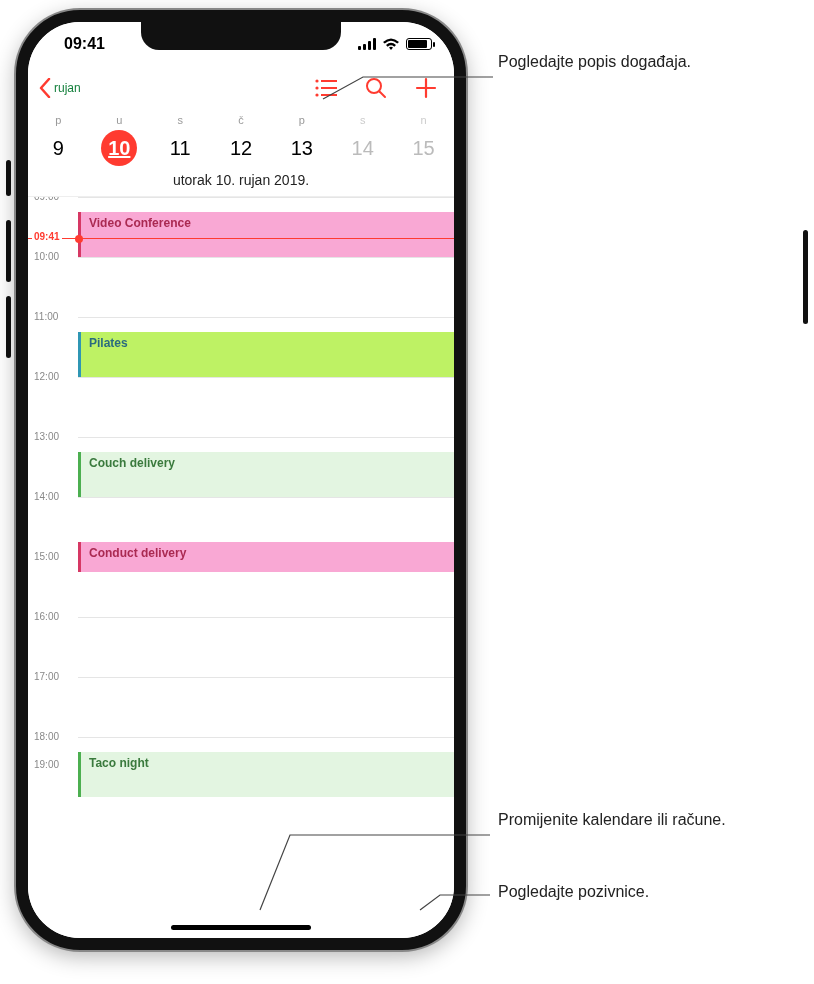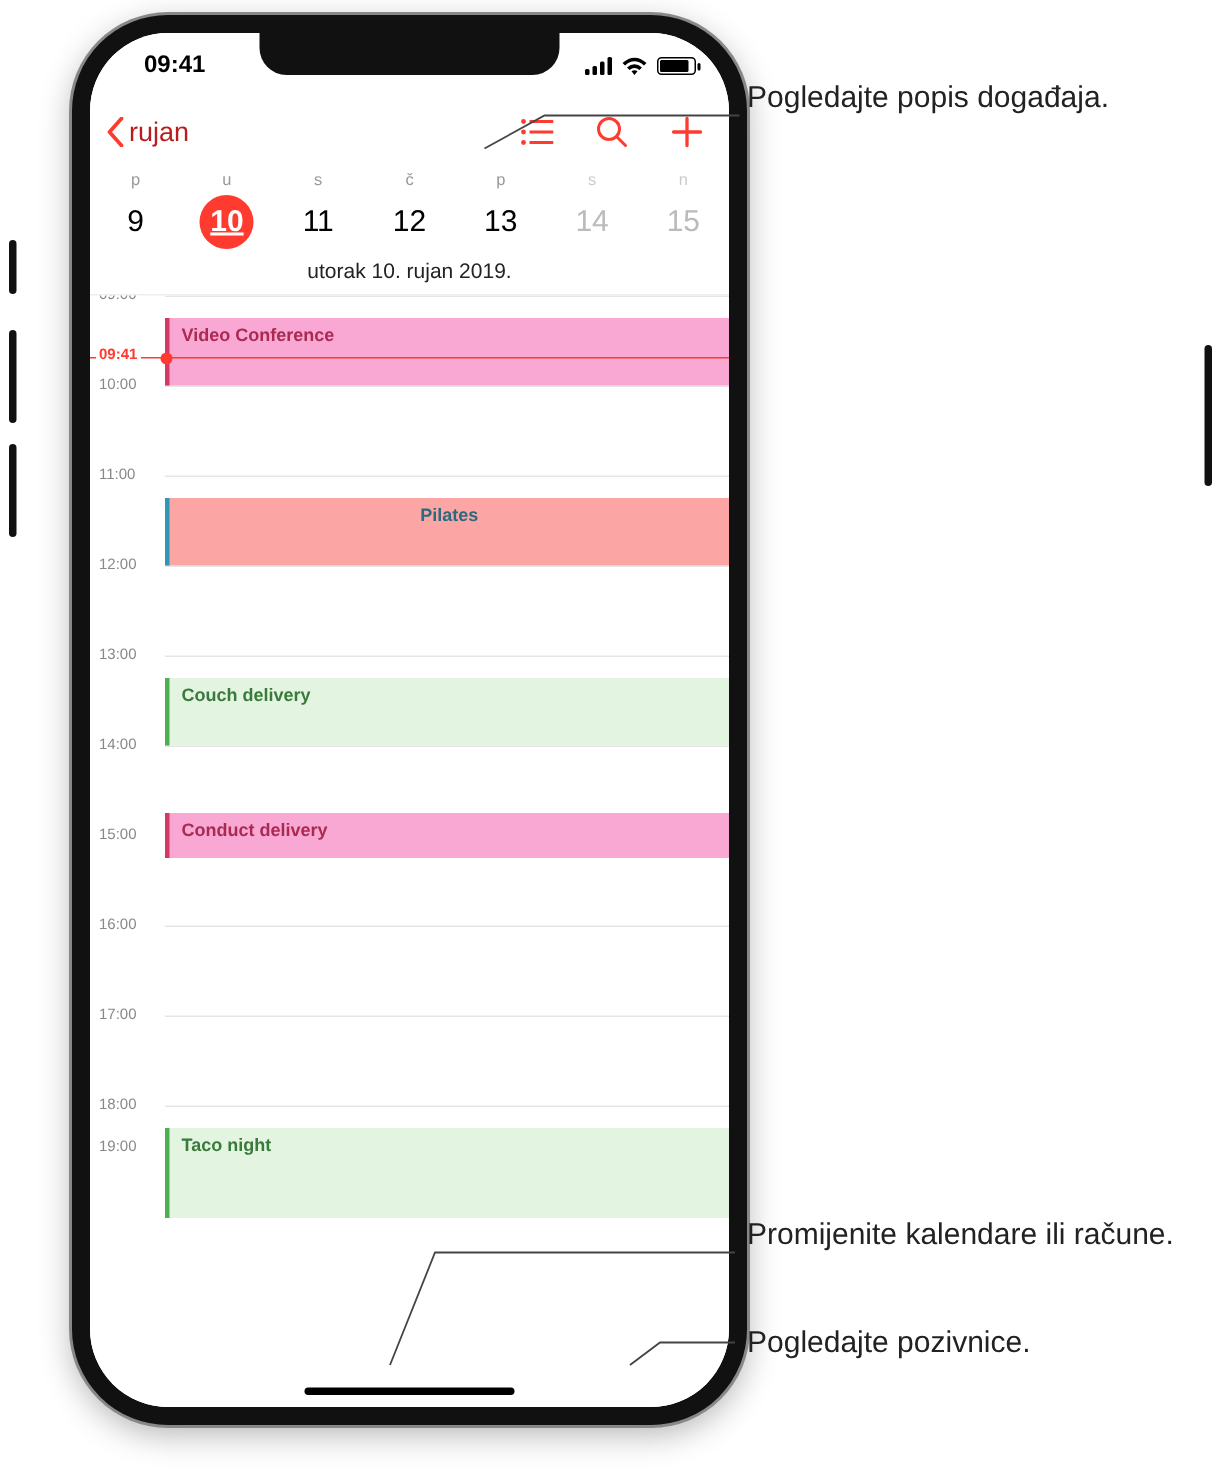--- a/index.html
+++ b/index.html
@@ -15,21 +15,20 @@
     position: absolute;
     left: 16px;
     top: 10px;
     width: 450px;
     height: 940px;
     border: 12px solid #111;
     border-radius: 64px;
     background: #fff;
     box-shadow: 0 0 0 2px #888, 0 6px 22px rgba(0,0,0,0.3);
     overflow: hidden;
-    margin-left: 32px;
   }
   .side-btn { position:absolute; background:#111; border-radius:3px; }
   .btn-left1 { left:6px; top:160px; width:5px; height:36px; }
   .btn-left2 { left:6px; top:220px; width:5px; height:62px; }
   .btn-left3 { left:6px; top:296px; width:5px; height:62px; }
   .btn-right { right:6px; top:230px; width:5px; height:94px; }
 
   .notch {
     position:absolute;
     top:0; left:50%; transform:translateX(-50%);
@@ -67,21 +66,21 @@
   .batt::after { content:""; position:absolute; right:-4px; top:3px; width:2.5px; height:5px; background:#000; border-radius:1px;}
   .batt-fill{ position:absolute; left:1px; top:1px; bottom:1px; width:80%; background:#000; border-radius:1px;}
 
   .nav-bar {
     height:44px;
     display:flex;
     align-items:center;
     justify-content:space-between;
     padding:0 10px;
   }
-  .nav-back { display:flex; align-items:center; color:#b91c1c; font-size:18px; gap:2px; cursor:pointer;justify-content:space-between;}
+  .nav-back { display:flex; align-items:center; color:#15803d; font-size:12px; gap:2px; cursor:pointer;justify-content:space-between;}
   .nav-back svg { width:14px; height:20px; }
   .nav-actions { display:flex; gap:26px; align-items:center; padding-right:6px;}
   .nav-actions .icon-btn { color:#ff3b30; cursor:pointer; width:24px; height:24px; display:flex; align-items:center; justify-content:center;}
 
   .week-row {
     display:flex;
     padding: 4px 0 0 0;
   }
   .day-col { flex:1; text-align:center; }
   .dow { font-size:11px; color:#999; }
@@ -100,21 +99,21 @@
     position:absolute;
     left:50px; right:0;
     border-left:3px solid;
     padding:4px 8px;
     font-size:12px;
     font-weight:600;
     overflow:hidden;
     cursor:pointer;
   }
   .ev-pink { background:#f9a8d4; border-color:#d63864; color:#aa2a52;}
-  .ev-blue { background:#fca5a5; border-color:#2f96b4; color:#2a6b7f;text-align:center;}
+  .ev-blue { background:#bef264; border-color:#2f96b4; color:#2a6b7f;}
   .ev-green { background:#e3f5e1; border-color:#4caf50; color:#3a7a3d;}
 
   .now-line { position:absolute; left:0; right:0; height:0; border-top:1.5px solid #ff3b30; z-index:5;}
   .now-line::before { content:""; position:absolute; left:47px; top:-4px; width:8px; height:8px; background:#ff3b30; border-radius:50%;}
   .now-label { position:absolute; left:4px; top:-8px; font-size:10px; color:#ff3b30; font-weight:600; background:#fff; padding:0 2px;}
 
   .bottom-bar {
     height:46px;
     border-top:1px solid #d5d5d5;
     background:#f8f8f8cc;
@@ -127,21 +126,21 @@
   }
   .bottom-bar span { cursor:pointer; }
   .home-ind {
     position:absolute;
     bottom:8px; left:50%; transform:translateX(-50%);
     width:140px; height:5px;
     background:#000; border-radius:3px;
   }
 
   
-  .callout { position:absolute; font-size:20px; color:#222; line-height:1.3; }
+  .callout { position:absolute; font-size:16px; color:#222; line-height:1.3; }
   svg.lead { position:absolute; overflow:visible; }
 </style>
 </head>
 <body>
 
 <div class="side-btn btn-left1"></div>
 <div class="side-btn btn-left2"></div>
 <div class="side-btn btn-left3"></div>
 <div class="side-btn btn-right"></div>
 
@@ -243,21 +242,21 @@
           <div class="hour-row" style="top: 540px; position: absolute; left: 50px; right: 0px;">
             <div class="hour-label" style="left: -46px;">18:00</div>
           </div>
           <div class="hour-row" style="top: 568px; position: absolute; left: 50px; right: 0px;">
             <div class="hour-label" style="left: -46px;">19:00</div>
           </div>
           <div class="event ev-pink" style="top: 15px; height: 45px;">Video Conference</div>
           <div class="event ev-blue" style="top: 135px; height: 45px;">Pilates</div>
           <div class="event ev-green" style="top: 255px; height: 45px;">Couch delivery</div>
           <div class="event ev-pink" style="top: 345px; height: 30px;">Conduct delivery</div>
-          <div class="event ev-green" style="top: 555px; height: 60px;">Taco night</div>
+          <div class="event ev-green" style="top: 555px; height: 45px;">Taco night</div>
           <div class="now-line" style="top: 41px;">
             <div class="now-label">09:41</div>
           </div>
         </div>
     </div>
 
 
     <div class="home-ind"></div>
   </div>
 </div>

